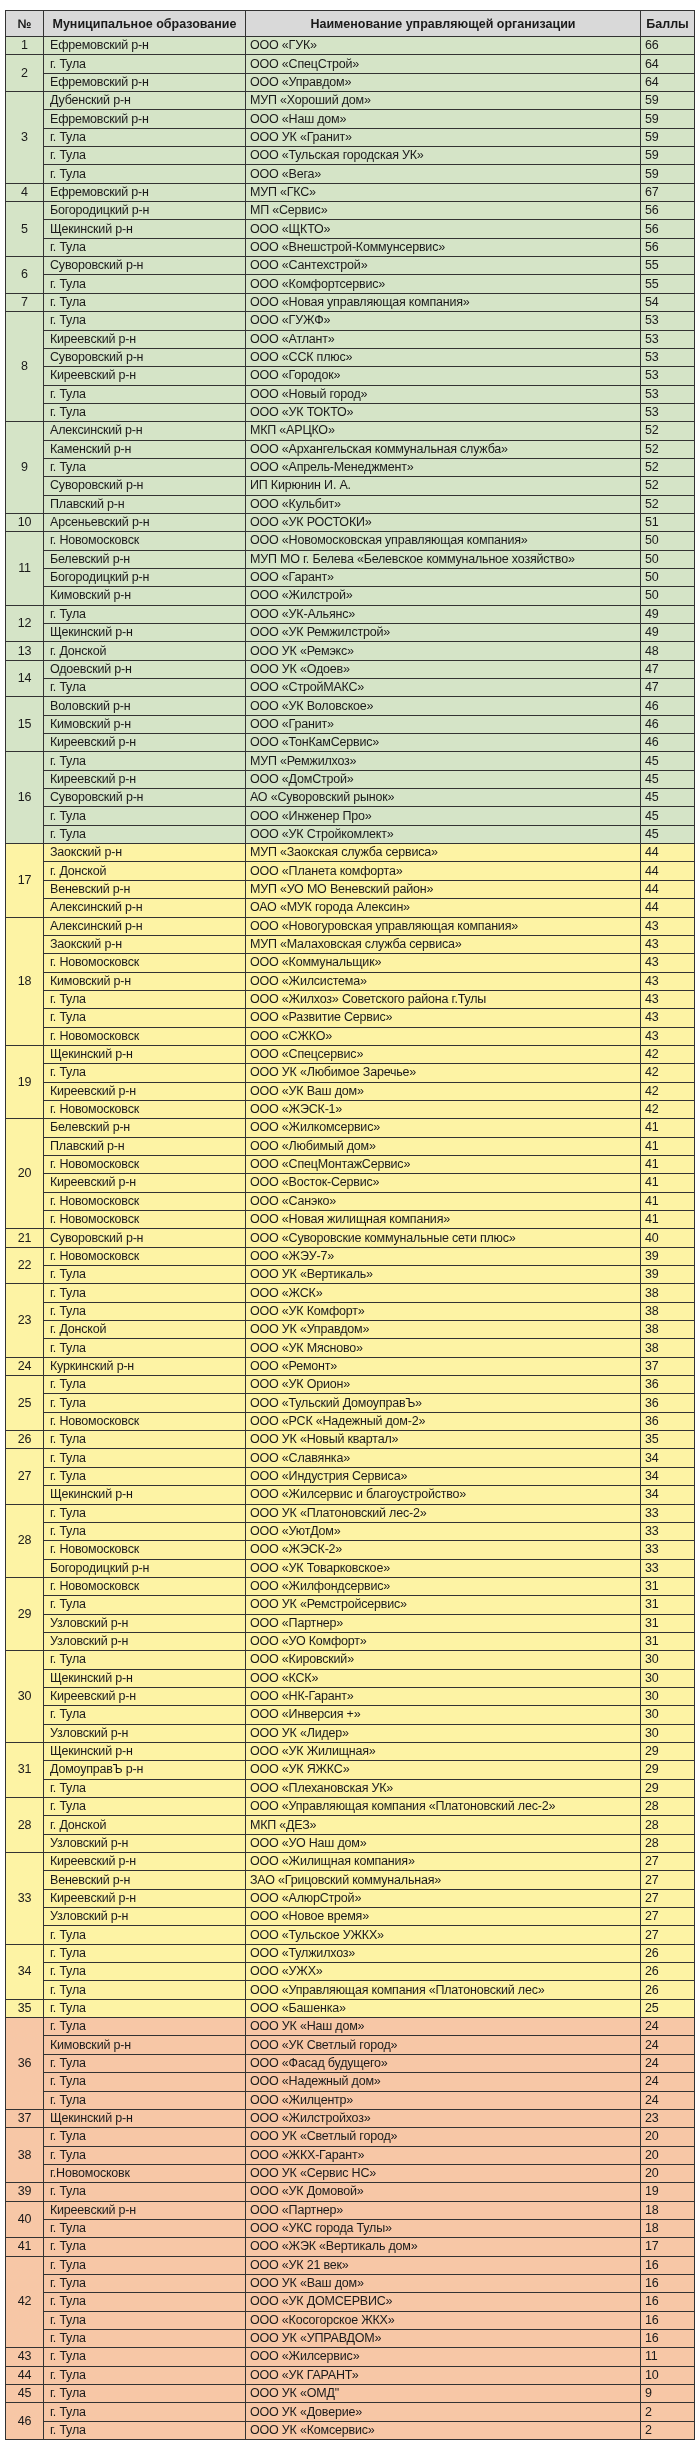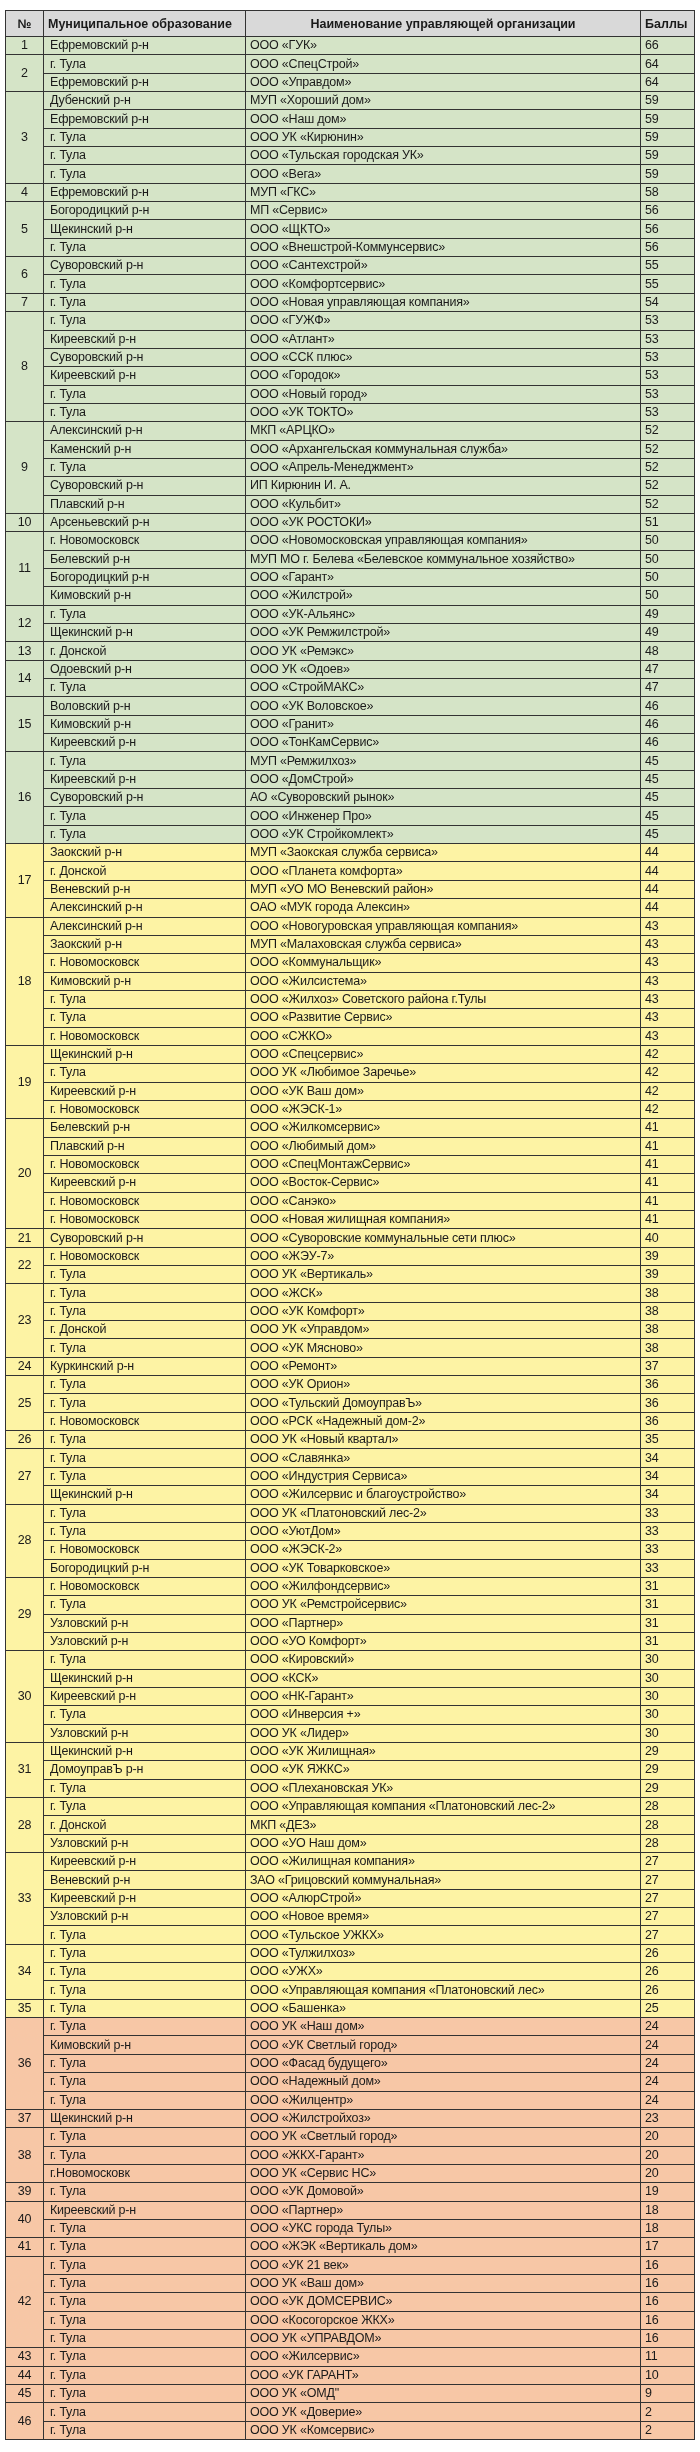--- a/index.html
+++ b/index.html
@@ -4,21 +4,21 @@
 <style>
   html, body { margin: 0; padding: 0; background: #ffffff; }
   body { width: 700px; height: 2452px; position: relative; overflow: hidden; }
   .wrap { position: absolute; left: 5px; top: 10px; width: 689px; }
   table { border-collapse: collapse; width: 689px; table-layout: fixed;
           font-family: "Liberation Sans", sans-serif; font-size: 12.5px; color: #1a1a1a; }
   col.c-num { width: 38px; } col.c-mun { width: 202px; } col.c-org { width: 395px; } col.c-pts { width: 54px; }
   th { background: #d9d9d9; height: 25px; font-weight: bold; font-size: 12.5px;
        border: 1px solid #333; padding: 0 4px; white-space: nowrap; }
   th.num, th.org { text-align: center; }
-  th.mun, th.pts { text-align: left; }
+  th.mun, th.pts { text-align: center; }
   td { height: 17.35px; border: 1px solid #333; padding: 0 4px; line-height: 17px;
        white-space: nowrap; overflow: hidden; letter-spacing: -0.2px; }
   td.num { text-align: center; vertical-align: middle; }
   td.mun { padding-left: 6px; }
   tr.green td { background: #d5e4c7; }
   tr.yellow td { background: #fdf3a4; }
   tr.orange td { background: #f7c7a6; }
 </style>
 </head>
 <body>
@@ -63,38 +63,38 @@
           <td class="org">МУП «Хороший дом»</td>
           <td class="pts">59</td>
         </tr>
         <tr class="green">
           <td class="mun">Ефремовский р-н</td>
           <td class="org">ООО «Наш дом»</td>
           <td class="pts">59</td>
         </tr>
         <tr class="green">
           <td class="mun">г. Тула</td>
-          <td class="org">ООО УК «Кирюнин»</td>
+          <td class="org">ООО УК «Гранит»</td>
           <td class="pts">59</td>
         </tr>
         <tr class="green">
           <td class="mun">г. Тула</td>
           <td class="org">ООО «Тульская городская УК»</td>
           <td class="pts">59</td>
         </tr>
         <tr class="green">
           <td class="mun">г. Тула</td>
           <td class="org">ООО «Вега»</td>
           <td class="pts">59</td>
         </tr>
         <tr class="green">
           <td class="num" rowspan="1">4</td>
           <td class="mun">Ефремовский р-н</td>
           <td class="org">МУП «ГКС»</td>
-          <td class="pts">58</td>
+          <td class="pts">67</td>
         </tr>
         <tr class="green">
           <td class="num" rowspan="3">5</td>
           <td class="mun">Богородицкий р-н</td>
           <td class="org">МП «Сервис»</td>
           <td class="pts">56</td>
         </tr>
         <tr class="green">
           <td class="mun">Щекинский р-н</td>
           <td class="org">ООО «ЩКТО»</td>

